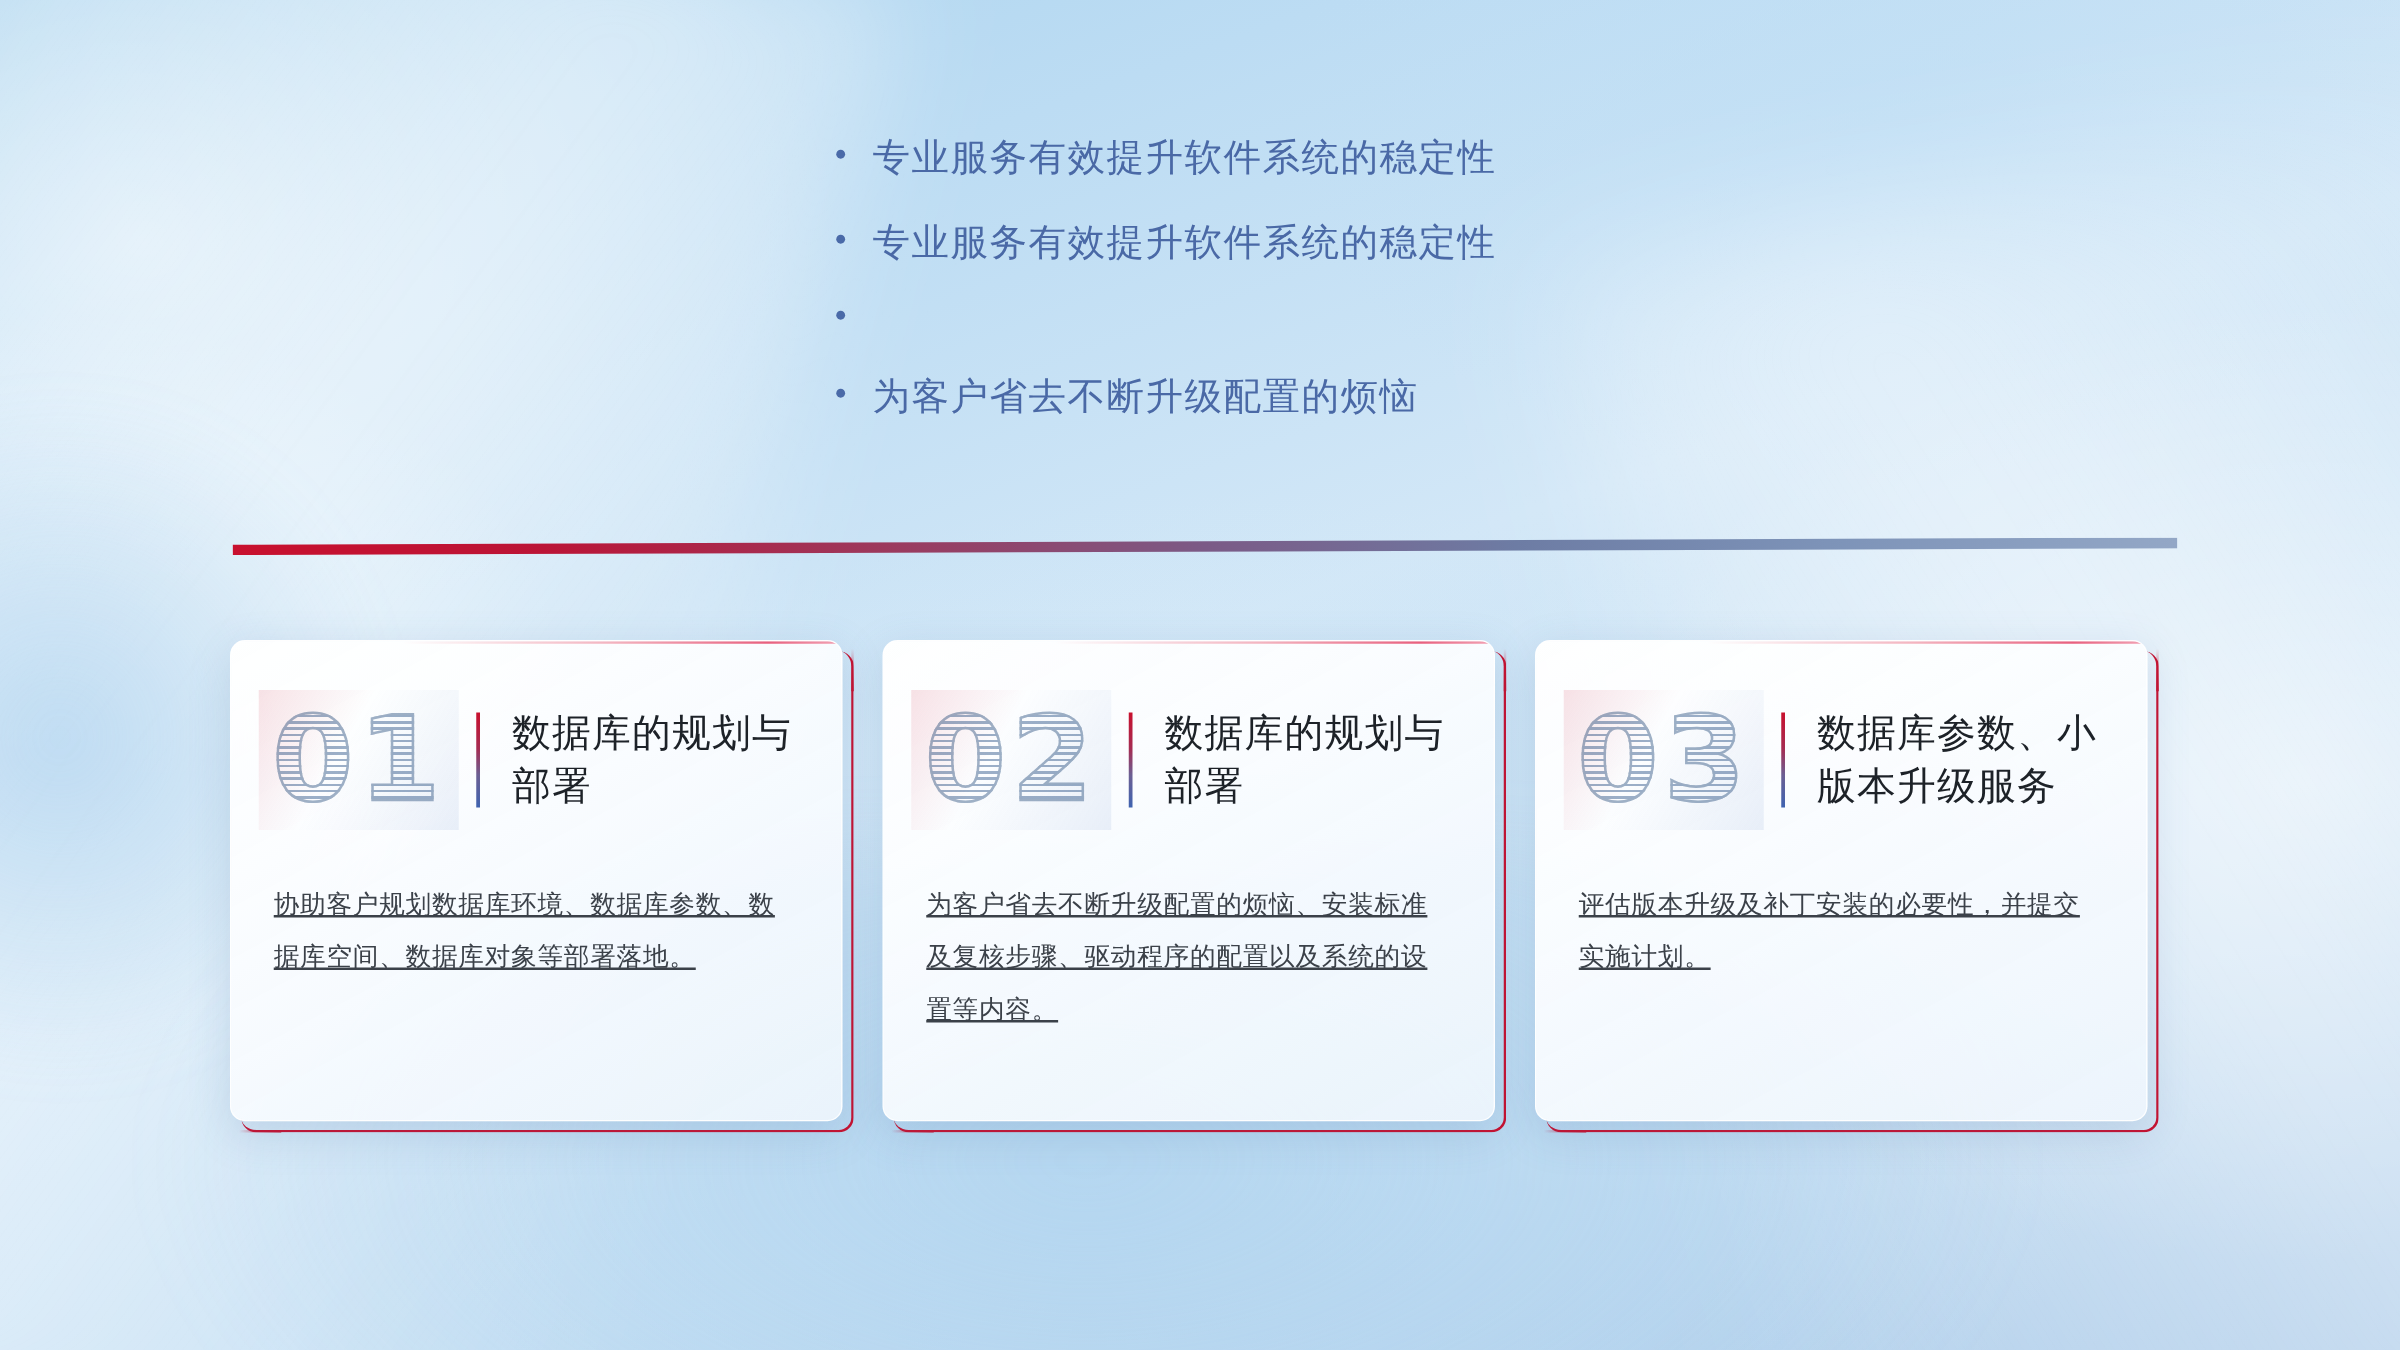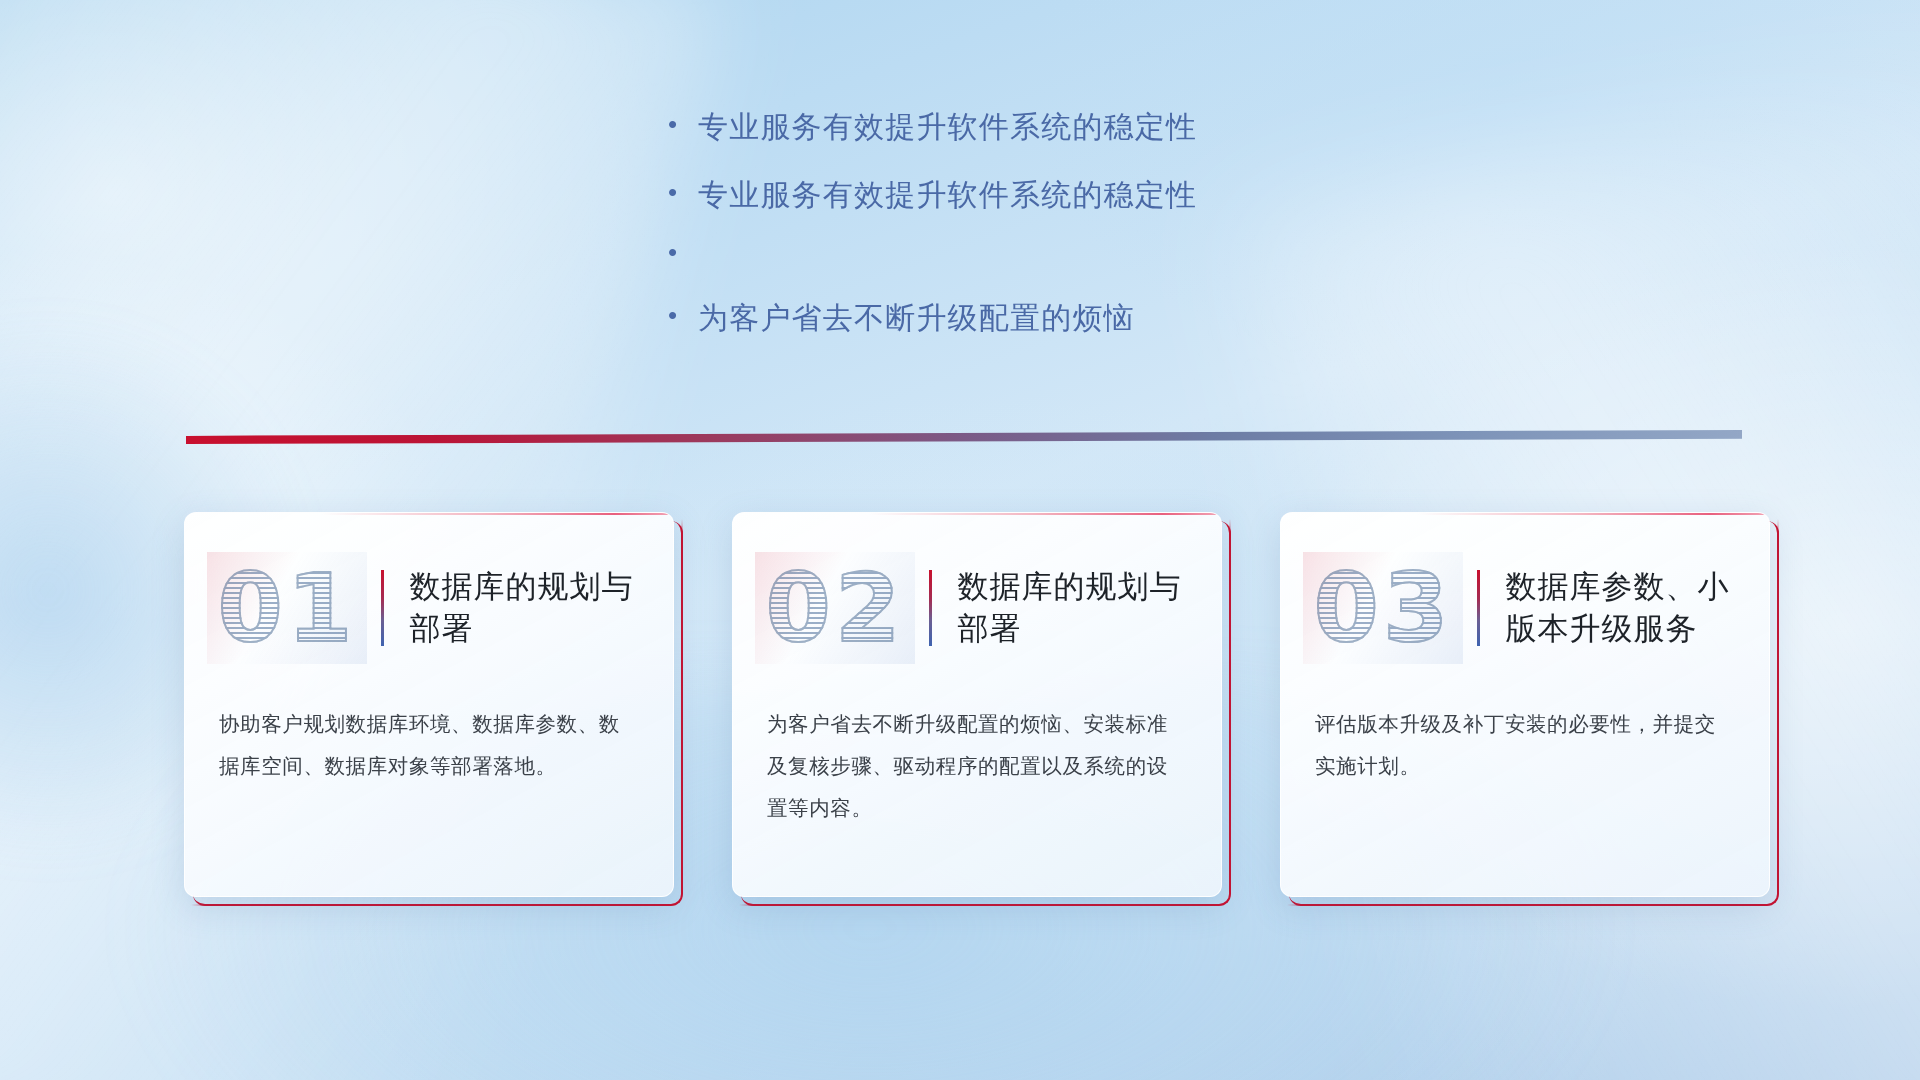--- a/index.html
+++ b/index.html
@@ -98,21 +98,21 @@
     background:linear-gradient(90deg, rgba(200,16,46,0.55) 0%, rgba(120,124,170,0.35) 55%, rgba(160,180,205,0.15) 100%);
     filter:blur(5px);
     clip-path:polygon(0% 40%, 100% 0%, 100% 70%, 0% 100%);
   }
 
   
   #cards {
     position:absolute;
     left:184px; top:512px;
     display:flex;
-    gap:58px;
+    gap:32px;
   }
   .card {
     position:relative;
     width:490px;
     height:385px;
     border-radius:12px;
   }
   .card .accent {
     position:absolute;
     left:9px; top:9px;
@@ -233,20 +233,21 @@
     letter-spacing:1px;
     font-weight:400;
   }
   .card-body {
     position:relative;
     padding:0 34px 0 34px;
     font-size:20.5px;
     line-height:2.05;
     color:#3b4149;
     letter-spacing:0.6px;
+    text-decoration:underline;
   }
 </style>
 </head>
 <body>
 
 <div id="stage">
 
   <div class="sheen one"></div>
   <div class="sheen two"></div>
   <div class="sheen three"></div>

